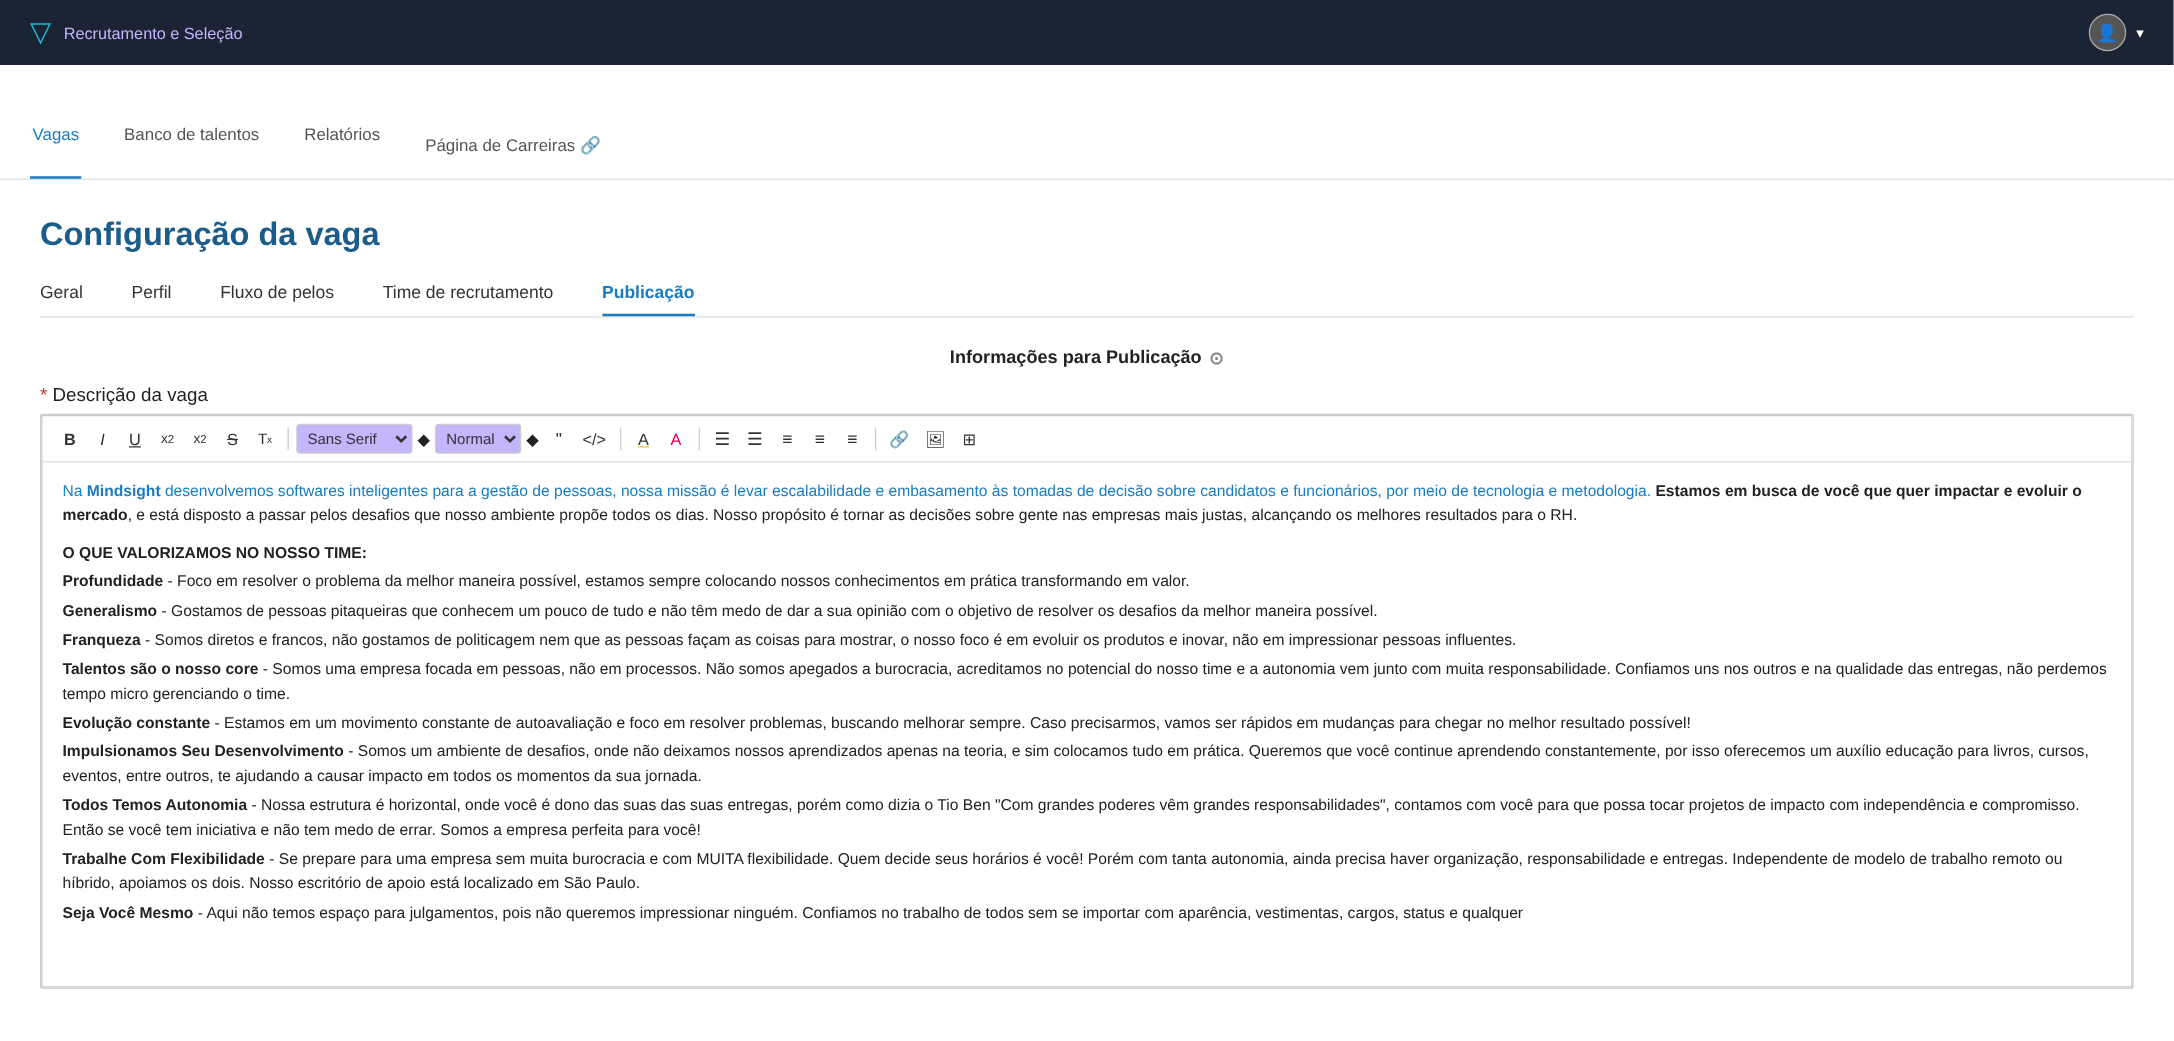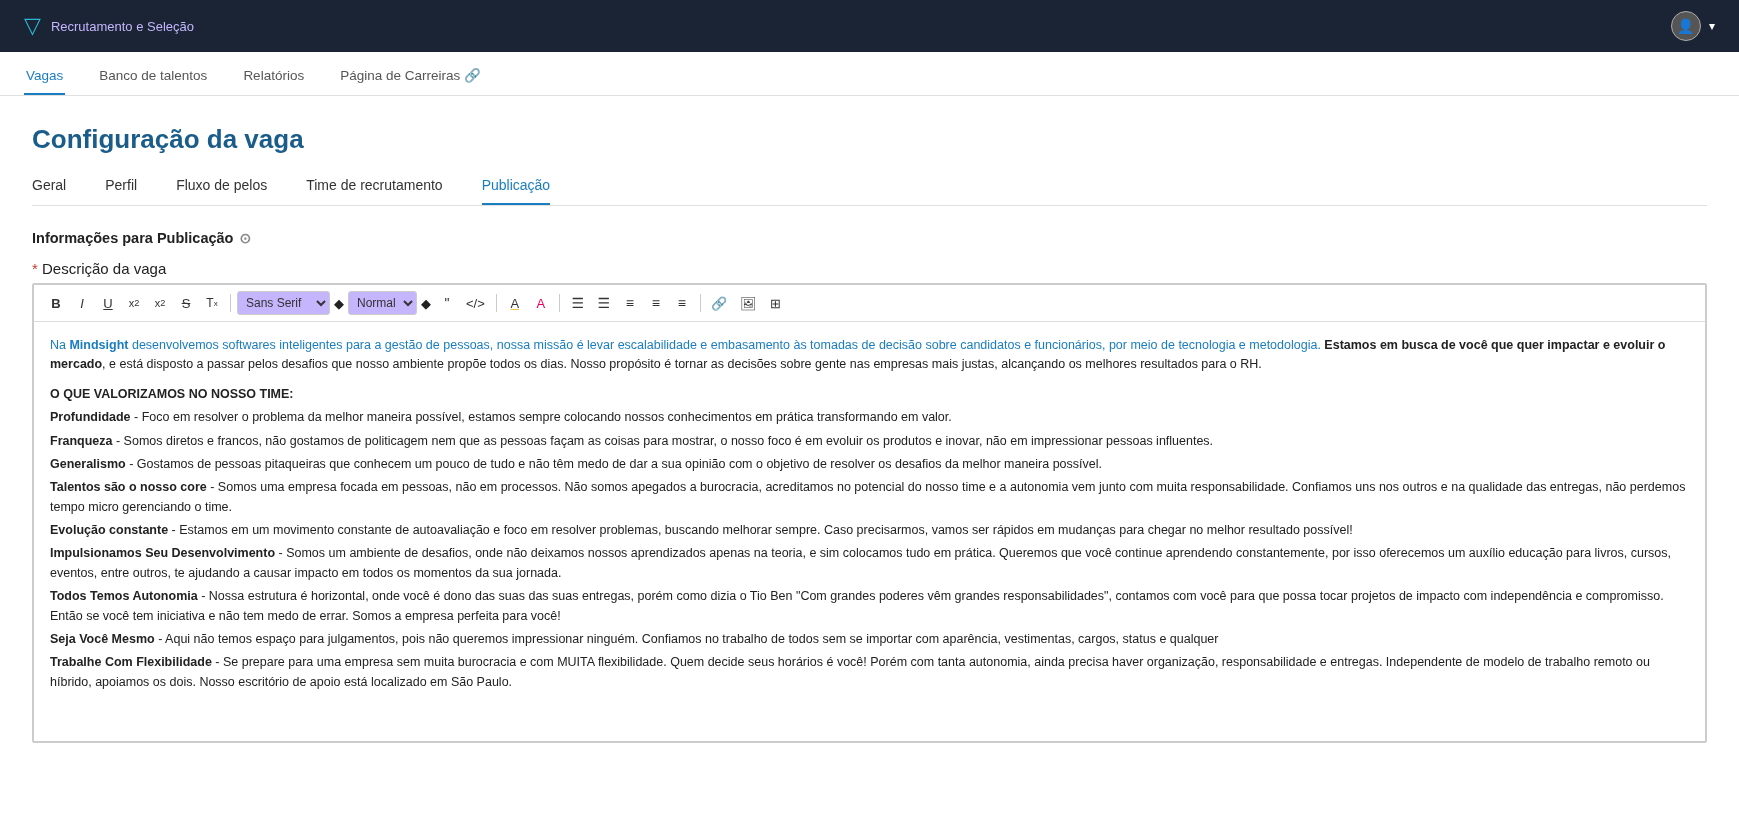--- a/index.html
+++ b/index.html
@@ -46,23 +46,23 @@
       font-size: 14px;
       border: 1.5px solid #aaa;
     }
 
     
     .sec-nav {
       background: #fff;
       border-bottom: 1px solid #e0e0e0;
       padding: 0 24px;
       display: flex;
-      align-items: flex-end;
       height: 44px;
       gap: 32px;
+      margin-top: 48px;
     }
     .sec-nav-item {
       padding: 0 2px 10px;
       font-size: 13.5px;
       color: #555;
       cursor: pointer;
       border-bottom: 2px solid transparent;
       text-decoration: none;
     }
     .sec-nav-item.active {
@@ -97,32 +97,33 @@
     .tab-item {
       font-size: 14px;
       color: #333;
       cursor: pointer;
       padding-bottom: 10px;
       border-bottom: 2px solid transparent;
     }
     .tab-item.active {
       color: #1a7dc0;
       border-bottom: 2px solid #1a7dc0;
-      font-weight: 400;
+      font-weight: 700;
     }
 
     
     .section-title {
       font-size: 14.5px;
       font-weight: 600;
       color: #222;
       margin-bottom: 14px;
       display: flex;
       align-items: center;
       gap: 6px;
+      justify-content: center;
     }
     .help-icon {
       color: #888;
       font-size: 14px;
       cursor: pointer;
     }
     .field-label {
       font-size: 15px;
       color: #c0392b;
       margin-bottom: 6px;
@@ -291,25 +292,25 @@
     </div>
 
     <div class="rte-content">
       <p>
         <span class="blue-text">Na <strong>Mindsight</strong> desenvolvemos softwares inteligentes para a gestão de pessoas, nossa missão é levar escalabilidade e embasamento às tomadas de decisão sobre candidatos e funcionários, por meio de tecnologia e metodologia.</span> <strong>Estamos em busca de você que quer impactar e evoluir o mercado</strong>, e está disposto a passar pelos desafios que nosso ambiente propõe todos os dias. Nosso propósito é tornar as decisões sobre gente nas empresas mais justas, alcançando os melhores resultados para o RH.
       </p>
 
       <p class="section-header">O QUE VALORIZAMOS NO NOSSO TIME:</p>
 
       <p class="entry"><strong>Profundidade</strong> - Foco em resolver o problema da melhor maneira possível, estamos sempre colocando nossos conhecimentos em prática transformando em valor.</p>
+      <p class="entry"><strong>Generalismo</strong> - Gostamos de pessoas pitaqueiras que conhecem um pouco de tudo e não têm medo de dar a sua opinião com o objetivo de resolver os desafios da melhor maneira possível.</p>
       <p class="entry"><strong>Franqueza</strong> - Somos diretos e francos, não gostamos de politicagem nem que as pessoas façam as coisas para mostrar, o nosso foco é em evoluir os produtos e inovar, não em impressionar pessoas influentes.</p>
-      <p class="entry"><strong>Generalismo</strong> - Gostamos de pessoas pitaqueiras que conhecem um pouco de tudo e não têm medo de dar a sua opinião com o objetivo de resolver os desafios da melhor maneira possível.</p>
       <p class="entry"><strong>Talentos são o nosso core</strong> - Somos uma empresa focada em pessoas, não em processos. Não somos apegados a burocracia, acreditamos no potencial do nosso time e a autonomia vem junto com muita responsabilidade. Confiamos uns nos outros e na qualidade das entregas, não perdemos tempo micro gerenciando o time.</p>
       <p class="entry"><strong>Evolução constante</strong> - Estamos em um movimento constante de autoavaliação e foco em resolver problemas, buscando melhorar sempre. Caso precisarmos, vamos ser rápidos em mudanças para chegar no melhor resultado possível!</p>
 
 
       <p class="entry"><strong>Impulsionamos Seu Desenvolvimento</strong> - Somos um ambiente de desafios, onde não deixamos nossos aprendizados apenas na teoria, e sim colocamos tudo em prática. Queremos que você continue aprendendo constantemente, por isso oferecemos um auxílio educação para livros, cursos, eventos, entre outros, te ajudando a causar impacto em todos os momentos da sua jornada.</p>
       <p class="entry"><strong>Todos Temos Autonomia</strong> - Nossa estrutura é horizontal, onde você é dono das suas das suas entregas, porém como dizia o Tio Ben "Com grandes poderes vêm grandes responsabilidades", contamos com você para que possa tocar projetos de impacto com independência e compromisso. Então se você tem iniciativa e não tem medo de errar. Somos a empresa perfeita para você!</p>
+      <p class="entry"><strong>Trabalhe Com Flexibilidade</strong> - Se prepare para uma empresa sem muita burocracia e com MUITA flexibilidade. Quem decide seus horários é você! Porém com tanta autonomia, ainda precisa haver organização, responsabilidade e entregas. Independente de modelo de trabalho remoto ou híbrido, apoiamos os dois. Nosso escritório de apoio está localizado em São Paulo.</p>
       <p class="entry"><strong>Seja Você Mesmo</strong> - Aqui não temos espaço para julgamentos, pois não queremos impressionar ninguém. Confiamos no trabalho de todos sem se importar com aparência, vestimentas, cargos, status e qualquer</p>
-      <p class="entry"><strong>Trabalhe Com Flexibilidade</strong> - Se prepare para uma empresa sem muita burocracia e com MUITA flexibilidade. Quem decide seus horários é você! Porém com tanta autonomia, ainda precisa haver organização, responsabilidade e entregas. Independente de modelo de trabalho remoto ou híbrido, apoiamos os dois. Nosso escritório de apoio está localizado em São Paulo.</p>
     </div>
   </div>
 </main>
 
 </body></html>

